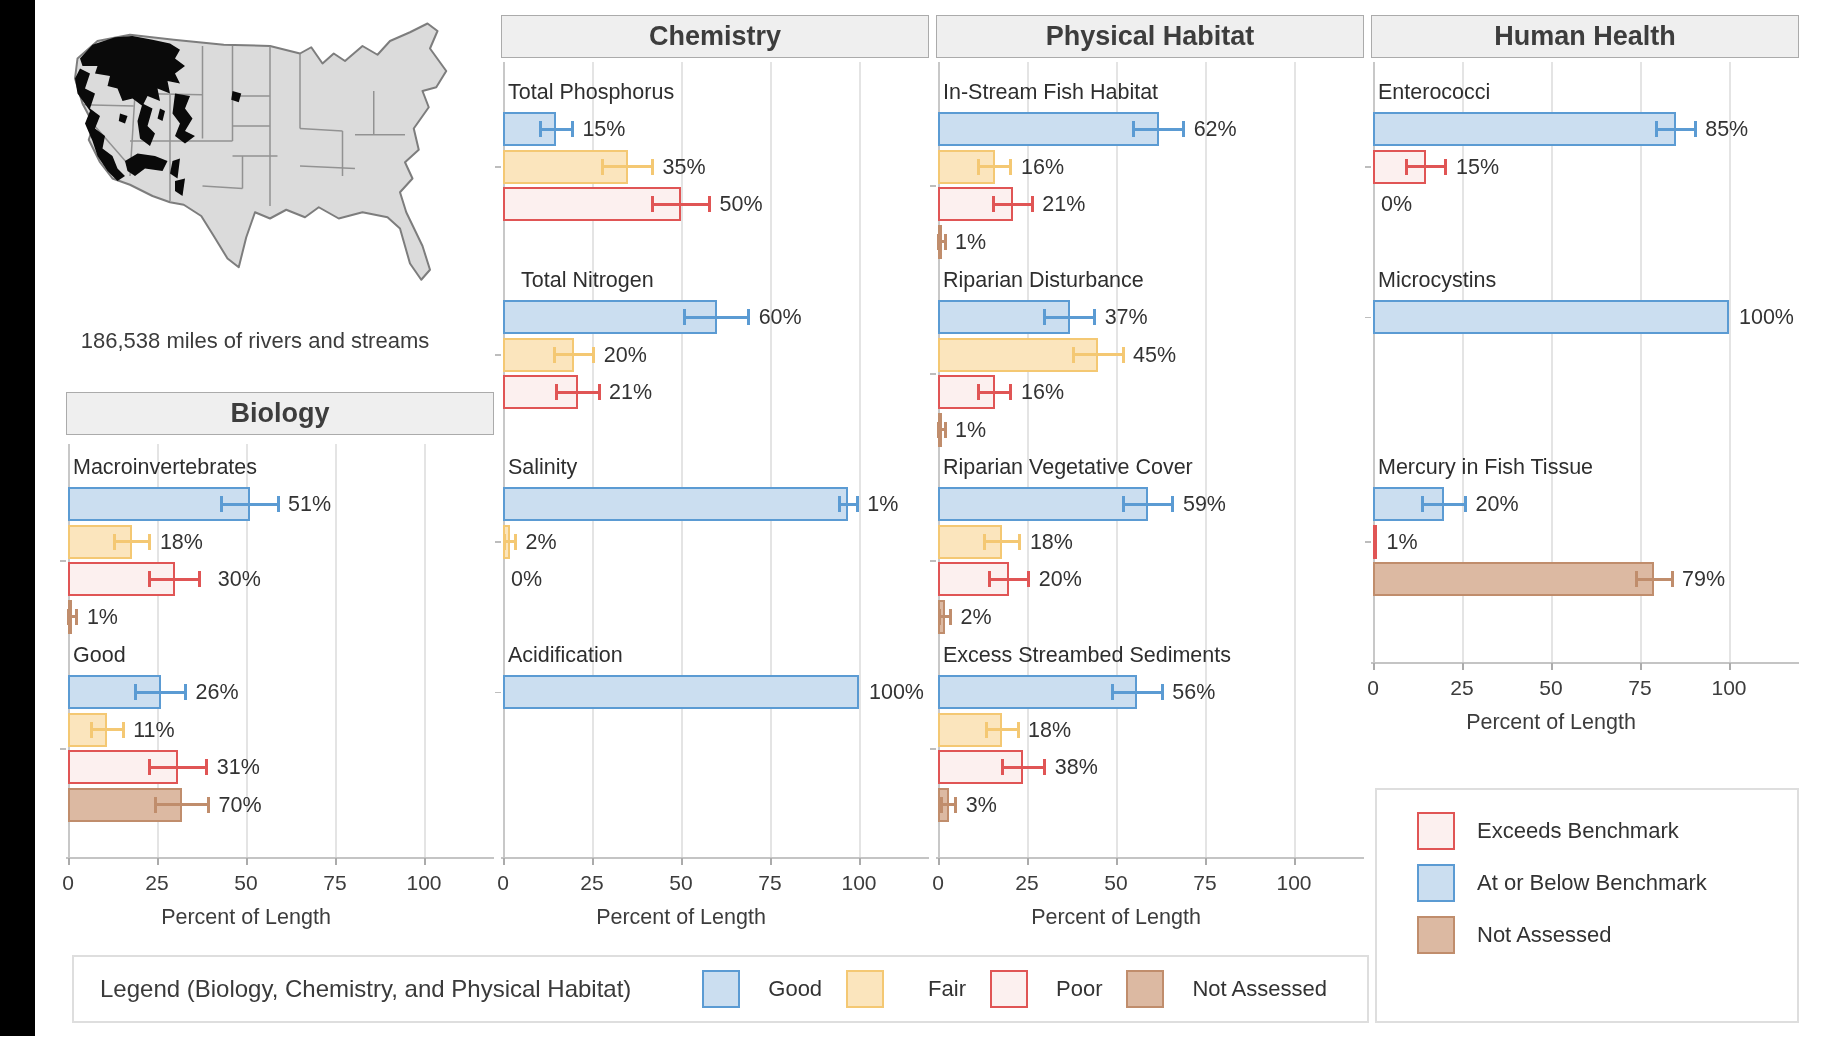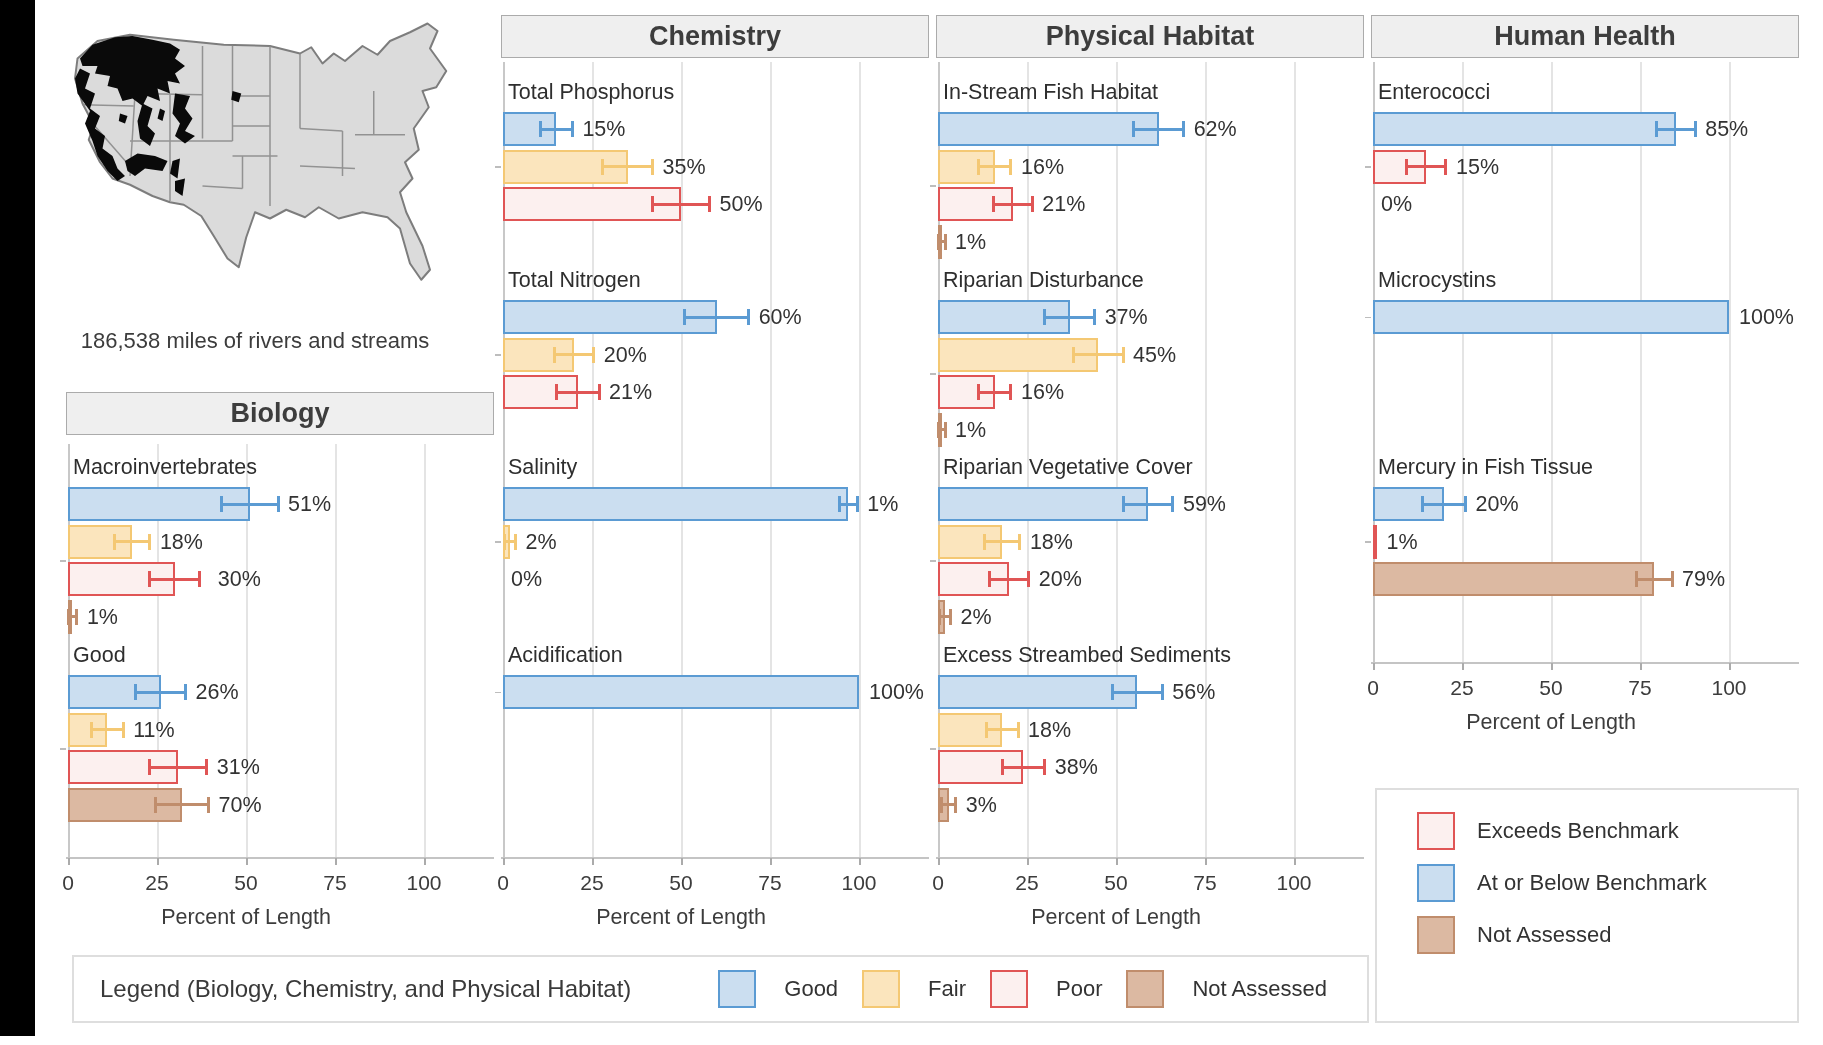--- a/index.html
+++ b/index.html
@@ -162,21 +162,21 @@
       <div class="bar" style="left: 2px; top: 87.5px; width: 124.6px; height: 34px; background: rgb(251, 229, 189); border-color: rgb(244, 200, 115);"></div>
       <div class="errline" style="left: 101.68px; top: 103px; width: 49.84px; background: rgb(244, 200, 115);"></div>
       <div class="errcap" style="left: 100.18px; top: 96.5px; background: rgb(244, 200, 115);"></div>
       <div class="errcap" style="left: 150.02px; top: 96.5px; background: rgb(244, 200, 115);"></div>
       <div class="pct-label" style="left: 161.52px; top: 90.5px;">35%</div>
       <div class="bar" style="left: 2px; top: 125px; width: 178px; height: 34px; background: rgb(252, 240, 239); border-color: rgb(224, 85, 85);"></div>
       <div class="errline" style="left: 151.52px; top: 140.5px; width: 56.96px; background: rgb(224, 85, 85);"></div>
       <div class="errcap" style="left: 150.02px; top: 134px; background: rgb(224, 85, 85);"></div>
       <div class="errcap" style="left: 206.98px; top: 134px; background: rgb(224, 85, 85);"></div>
       <div class="pct-label" style="left: 218.48px; top: 128px;">50%</div>
-      <div class="metric-label" style="left: 7px; top: 206px;">Total Nitrogen</div>
+      <div class="metric-label" style="left: 20px; top: 206px;">Total Nitrogen</div>
       <div class="groupmark" style="left: -6px; top: 292.25px;"></div>
       <div class="bar" style="left: 2px; top: 238px; width: 213.6px; height: 34px; background: rgb(203, 222, 240); border-color: rgb(91, 155, 211);"></div>
       <div class="errline" style="left: 183.56px; top: 253.5px; width: 64.08px; background: rgb(91, 155, 211);"></div>
       <div class="errcap" style="left: 182.06px; top: 247px; background: rgb(91, 155, 211);"></div>
       <div class="errcap" style="left: 246.14px; top: 247px; background: rgb(91, 155, 211);"></div>
       <div class="pct-label" style="left: 257.64px; top: 241px;">60%</div>
       <div class="bar" style="left: 2px; top: 275.5px; width: 71.2px; height: 34px; background: rgb(251, 229, 189); border-color: rgb(244, 200, 115);"></div>
       <div class="errline" style="left: 53.62px; top: 291px; width: 39.16px; background: rgb(244, 200, 115);"></div>
       <div class="errcap" style="left: 52.12px; top: 284.5px; background: rgb(244, 200, 115);"></div>
       <div class="errcap" style="left: 91.28px; top: 284.5px; background: rgb(244, 200, 115);"></div>
@@ -375,21 +375,21 @@
     <div class="tickmark" style="left: 1729px; top: 663px;"></div>
     <div class="ticklabel" style="left: 1699px; top: 676px; width: 60px;">100</div>
     <div class="axistitle" style="left: 1401px; top: 710px; width: 300px;">Percent of Length</div>
     <div class="legend-box" style="left: 72px; top: 955px; width: 1297px; height: 68px; display: flex; align-items: center; padding: 0px 40px 0px 26px;">
       <div class="legend-title">Legend (Biology, Chemistry, and Physical Habitat)</div>
       <div style="display: flex; gap: 24px; margin-left: auto; align-items: center;">
         <div class="legend-item" style="gap: 14px;">
           <div class="swatch" style="background: rgb(203, 222, 240); border-color: rgb(91, 155, 211);"></div>
           <div class="legend-label" style="margin-left: 14px;">Good</div>
         </div>
-        <div class="legend-item" style="gap: 14px; align-items: center;">
+        <div class="legend-item" style="gap: 30px; align-items: center;">
           <div class="swatch" style="background: rgb(251, 229, 189); border-color: rgb(244, 200, 115);"></div>
           <div class="legend-label" style="margin-left: 14px;">Fair</div>
         </div>
         <div class="legend-item" style="gap: 14px;">
           <div class="swatch" style="background: rgb(252, 240, 239); border-color: rgb(224, 85, 85);"></div>
           <div class="legend-label" style="margin-left: 14px;">Poor</div>
         </div>
         <div class="legend-item" style="gap: 14px;">
           <div class="swatch" style="background: rgb(220, 185, 162); border-color: rgb(192, 141, 108);"></div>
           <div class="legend-label" style="margin-left: 14px;">Not Assessed</div>

